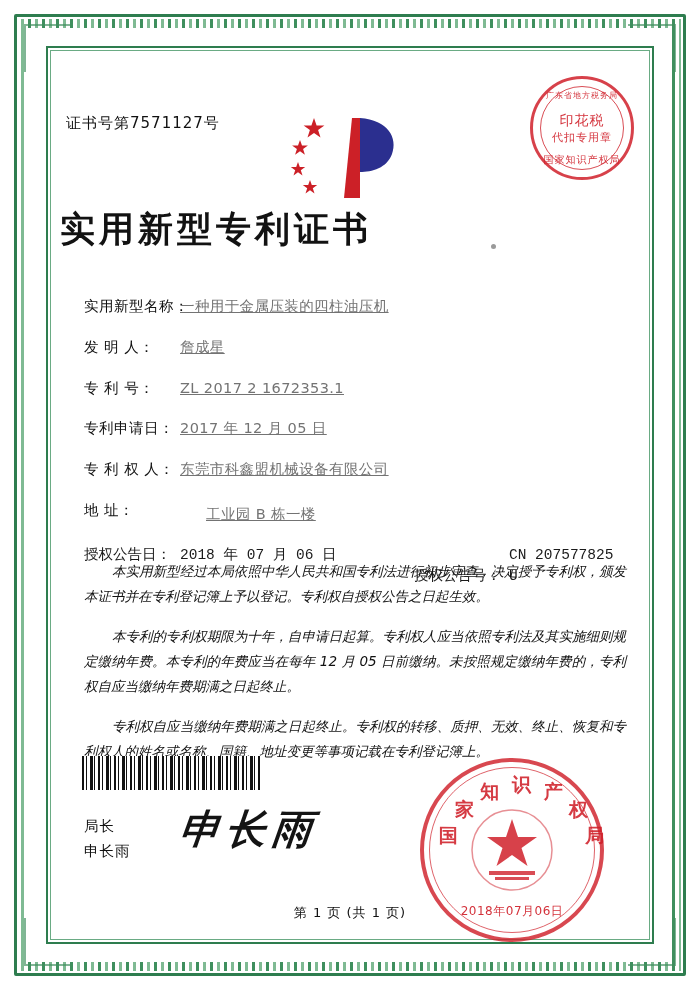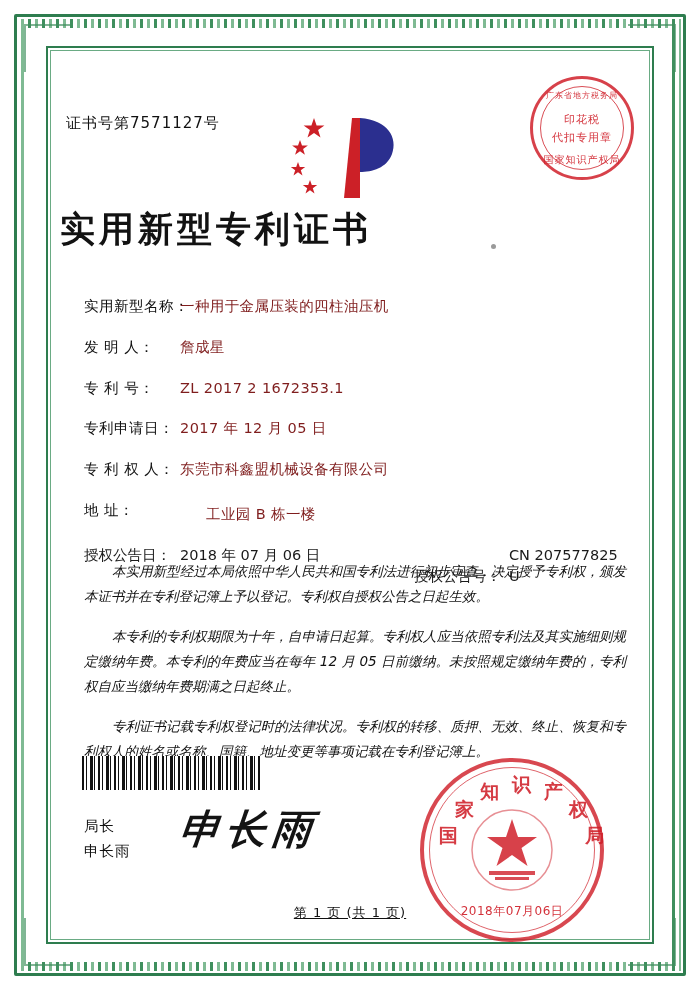--- a/index.html
+++ b/index.html
@@ -135,21 +135,21 @@
   .seal-top .seal-text-mid1,
   .seal-top .seal-text-mid2 {
     position: absolute;
     left: 0; right: 0;
     text-align: center;
     color: #d0202a;
     font-family: "DejaVu Sans", sans-serif;
     opacity: 0.9;
   }
   .seal-top .seal-text-top { top: 14px; font-size: 8px; letter-spacing: 1px; }
-  .seal-top .seal-text-mid1 { top: 36px; font-size: 11px; letter-spacing: 1px; }
+  .seal-top .seal-text-mid1 { top: 36px; font-size: 14px; letter-spacing: 1px; }
   .seal-top .seal-text-mid2 { top: 54px; font-size: 11px; letter-spacing: 1px; }
   .seal-top .seal-text-bottom { bottom: 13px; font-size: 10px; letter-spacing: 1px; }
 
   .doc-title {
     position: absolute;
     left: 0; right: 0;
     top: 148px;
     text-align: left;
     font-family: "DejaVu Serif", serif;
     font-weight: bold;
@@ -183,31 +183,33 @@
   }
   .row .label {
     width: 96px;
     flex: 0 0 96px;
     letter-spacing: 0.5px;
     color: #111;
     white-space: nowrap;
   }
   .row .value {
     flex: 1;
-    color: #7f1d1d;
+    color: #737373;
     letter-spacing: 0.4px;
+    text-decoration: underline;
   }
   .row .value .line2 {
     display: block;
     margin-top: 4px;
     margin-left: 26px;
   }
   .row-split {
     display: flex;
     margin-bottom: 20px;
+    font-family: Liberation Mono, monospace;
   }
   .row-split .left {
     flex: 0 0 330px;
     display: flex;
   }
   .row-split .right {
     flex: 1;
     display: flex;
     align-items: flex-end;
   }
@@ -329,21 +331,20 @@
 
   
   .footer {
     position: absolute;
     left: 0; right: 0;
     bottom: 10px;
     text-align: center;
     font-size: 13px;
     letter-spacing: 1px;
     color: #111;
-    text-decoration: underline;
   }
 </style>
 </head>
 <body>
 
 <div class="page">
 
   <div class="border-outer"></div>
   <div class="border-ornament"></div>
   <div class="ornament-mask"></div>
@@ -427,21 +428,21 @@
           <div class="label">授权公告号：</div>
           <div class="value">CN 207577825 U</div>
         </div>
       </div>
 
     </div>
 
     <div class="paras">
       <p>本实用新型经过本局依照中华人民共和国专利法进行初步审查，决定授予专利权，颁发本证书并在专利登记簿上予以登记。专利权自授权公告之日起生效。</p>
       <p>本专利的专利权期限为十年，自申请日起算。专利权人应当依照专利法及其实施细则规定缴纳年费。本专利的年费应当在每年 12 月 05 日前缴纳。未按照规定缴纳年费的，专利权自应当缴纳年费期满之日起终止。</p>
-      <p>专利证书记载专利权登记时的法律状况。专利权的转移、质押、无效、终止、恢复和专利权人的姓名或名称、国籍、地址变更等事项记载在专利登记簿上。</p>
+      <p>专利权自应当缴纳年费期满之日起终止。专利权的转移、质押、无效、终止、恢复和专利权人的姓名或名称、国籍、地址变更等事项记载在专利登记簿上。</p>
     </div>
 
     <div class="barcode"></div>
 
     <div class="sig-label">
       <div>局长</div>
       <div>申长雨</div>
     </div>
 
     <div class="sig-script">申长雨</div>

